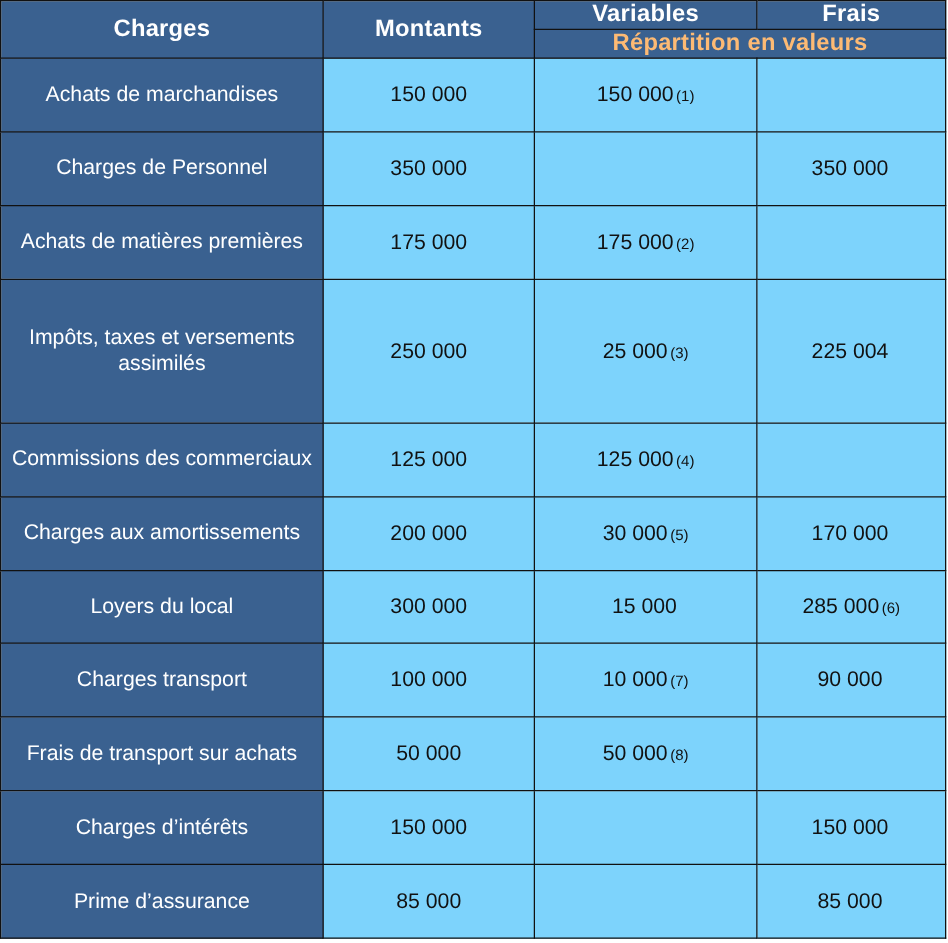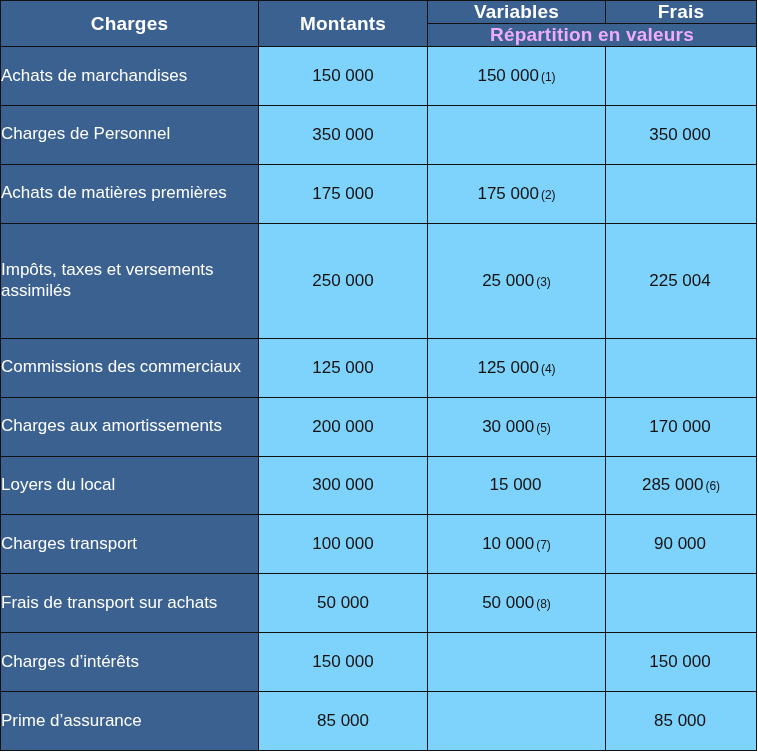--- a/index.html
+++ b/index.html
@@ -37,34 +37,34 @@
     background: #3A6190;
     color: #ffffff;
     font-weight: bold;
     font-size: 19px;
     text-align: center;
     vertical-align: middle;
     letter-spacing: 0.2px;
   }
   th.hd-repartition {
     background: #3A6190;
-    color: #f0abfc;
+    color: #fdba74;
     font-weight: bold;
     font-size: 19px;
     text-align: center;
     vertical-align: middle;
     letter-spacing: 0.2px;
   }
   
   td.label {
     background: #3A6190;
     color: #ffffff;
     font-size: 17px;
     font-weight: normal;
-    text-align: left;
+    text-align: center;
     vertical-align: middle;
     padding-left: 9px;
     padding-right: 4px;
     line-height: 1.22;
   }
   td.val {
     background: #7dd3fc;
     color: #111111;
     font-size: 17px;
     text-align: center;

